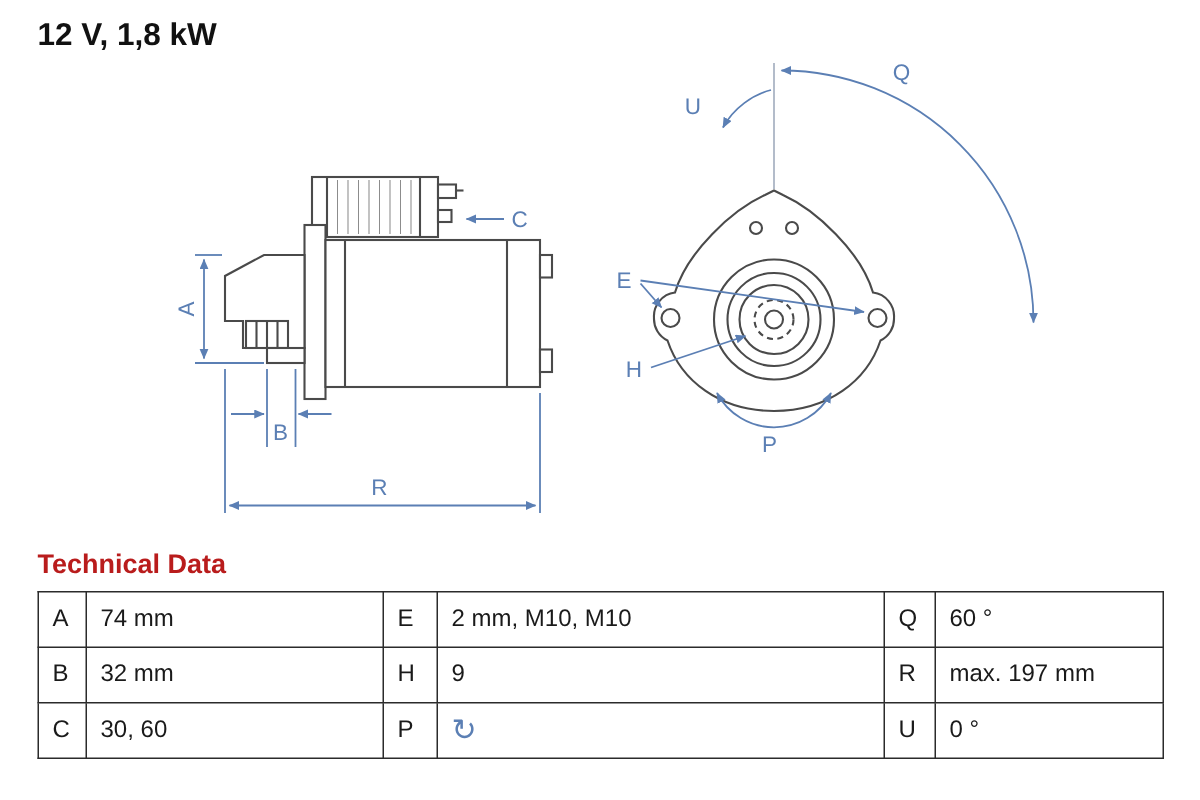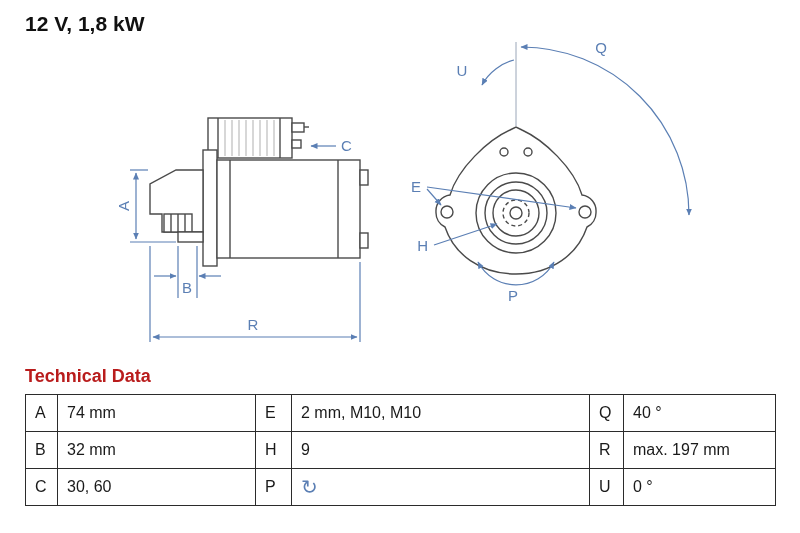--- a/index.html
+++ b/index.html
@@ -187,21 +187,21 @@
       <col style="width:34px">
         <col style="width:152px">
     </colgroup>
     <tbody>
       <tr>
         <td>A</td>
         <td>74 mm</td>
         <td>E</td>
         <td>2 mm, M10, M10</td>
         <td>Q</td>
-        <td>40 °</td>
+        <td>60 °</td>
       </tr>
       <tr>
         <td>B</td>
         <td>32 mm</td>
         <td>H</td>
         <td>9</td>
         <td>R</td>
         <td>max. 197 mm</td>
       </tr>
       <tr>

